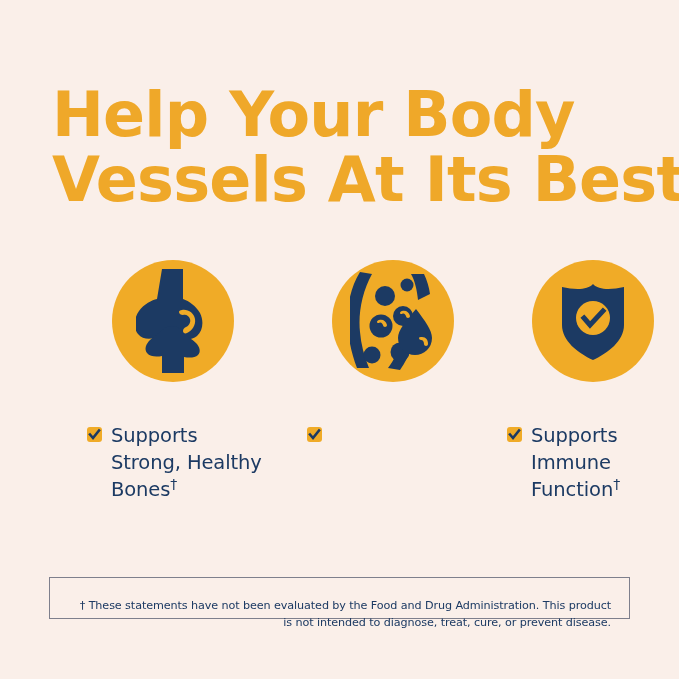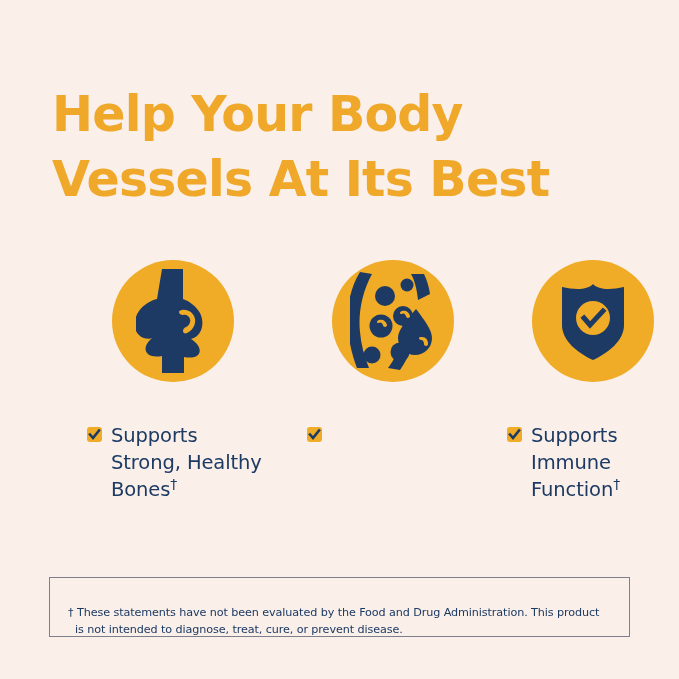--- a/index.html
+++ b/index.html
@@ -24,21 +24,21 @@
 
   
   .headline {
     position: absolute;
     left: 52px;
     top: 82px;
     width: 580px;
     color: #efa829;
     font-family: "DejaVu Sans", sans-serif;
     font-weight: 700;
-    font-size: 49px;
+    font-size: 62px;
     line-height: 65px;
     letter-spacing: -0.8px;
   }
   .headline .line {
     display: block;
     white-space: nowrap;
   }
 
   
   .benefits {
@@ -113,25 +113,26 @@
     vertical-align: super;
     line-height: 0;
   }
 
   
   .disclaimer {
     position: absolute;
     left: 49px;
     top: 577px;
     width: 581px;
-    height: 60px;
+    height: 42px;
     box-sizing: border-box;
     border: 1px solid #7e7f8c;
     background: transparent;
-    padding: 26px 18px 0 18px;
+    padding: 19px 18px 0 18px;
+    text-align: right;
   }
   .disclaimer-text {
     color: #1c3a63;
     font-family: "DejaVu Sans", sans-serif;
     font-size: 11.2px;
     line-height: 17px;
     letter-spacing: -0.1px;
     text-indent: -7px;
     padding-left: 7px;
   }

